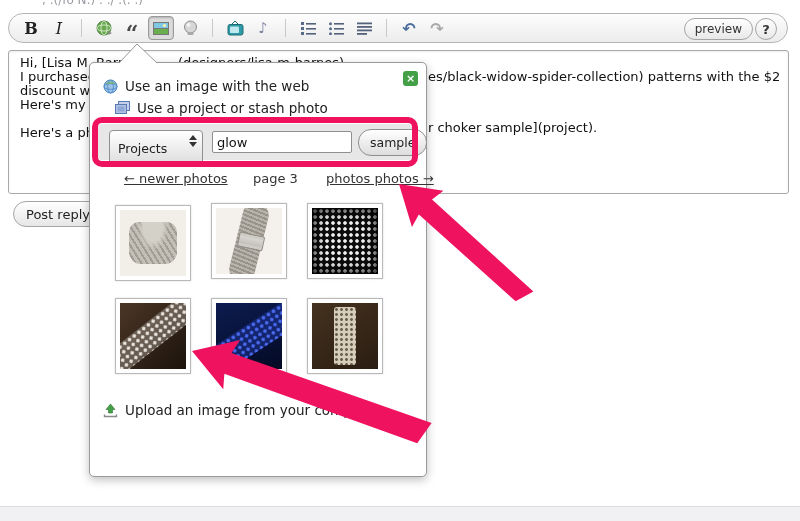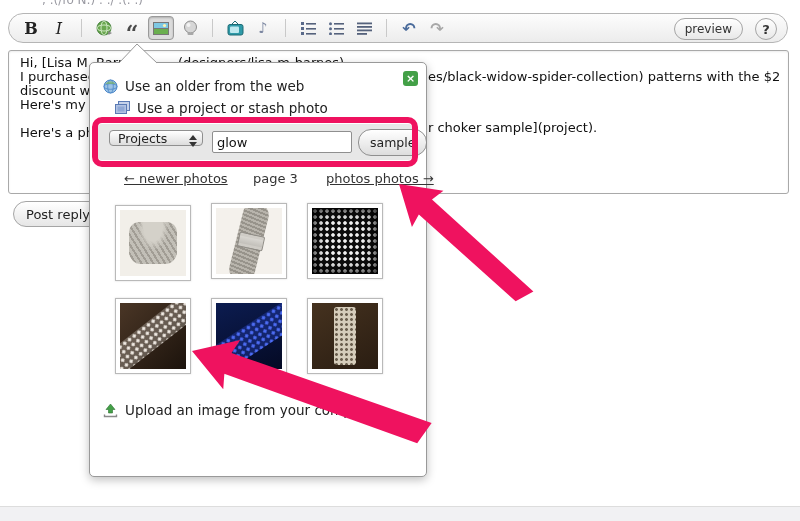--- a/index.html
+++ b/index.html
@@ -20,21 +20,21 @@
   .tb-btn{min-width:20px;height:22px;display:flex;align-items:center;justify-content:center;
     border-radius:4px;padding:0 2px;cursor:default;}
   .tb-btn.active{background:#dcdcdc;border:1px solid #9a9a9a;box-shadow:inset 0 1px 2px rgba(0,0,0,.2);}
   .tb-sep{width:1px;height:18px;background:#c9c9c9;margin:0 6px;}
   .tb-bold{font-family:"DejaVu Serif","Liberation Serif",serif;font-weight:bold;font-size:16px;color:#222;}
   .tb-italic{font-family:"DejaVu Serif","Liberation Serif",serif;font-style:italic;font-size:16px;color:#222;}
   .tb-quote{font-family:"DejaVu Serif","Liberation Serif",serif;font-weight:bold;font-size:22px;color:#4a4a4a;line-height:10px;padding-top:10px;}
   .tb-note{font-size:15px;color:#7b86a0;}
   .tb-undo{font-size:16px;color:#4a6b9b;font-weight:bold;}
   .tb-redo{font-size:16px;color:#a8a8a8;font-weight:bold;}
-  .tb-right{position:absolute;right:10px;top:4px;display:flex;gap:12px;align-items:center;}
+  .tb-right{position:absolute;right:10px;top:4px;display:flex;gap:2px;align-items:center;}
   .pill-btn{height:20px;padding:0 10px;border:1px solid #a5a5a5;border-radius:11px;
     background:linear-gradient(#ffffff,#e8e8e8);font-size:12px;color:#333;
     display:flex;align-items:center;}
   .round-btn{width:20px;height:20px;border:1px solid #a5a5a5;border-radius:50%;
     background:linear-gradient(#ffffff,#e8e8e8);font-size:13px;font-weight:bold;color:#333;
     display:flex;align-items:center;justify-content:center;}
   
   .editor{position:absolute;left:8px;top:50px;width:779px;height:142px;
     background:#fff;border:1px solid #a9a9a9;border-radius:3px;
     box-shadow:inset 0 1px 2px rgba(0,0,0,.08);font-size:13px;color:#111;}
@@ -54,21 +54,21 @@
     box-shadow:0 3px 10px rgba(0,0,0,.25);z-index:5;}
   .tail{position:absolute;left:110px;top:43px;z-index:6;}
   .close-btn{position:absolute;right:8px;top:8px;width:15px;height:15px;border-radius:3px;
     background:#43A047;color:#fff;font-size:11px;font-weight:bold;
     display:flex;align-items:center;justify-content:center;line-height:1;}
   .opt-row{position:absolute;left:13px;display:flex;align-items:center;gap:7px;font-size:13.5px;color:#222;}
   .opt1{top:15px;} .opt2{top:37px;padding-left:12px;}
   .search-bar{position:absolute;left:8px;top:61px;width:314px;height:36px;background:#e7e7e7;border-radius:4px;}
   .hl-frame{position:absolute;left:2px;top:54px;width:314px;height:38px;
     border:6px solid #EF125F;border-radius:10px;z-index:3;pointer-events:none;}
-  .src-select{position:absolute;left:19px;top:67px;width:94px;height:16px;box-sizing:border-box;
+  .src-select{position:absolute;left:19px;top:67px;width:94px;height:36px;box-sizing:border-box;
     background:linear-gradient(#ffffff,#dcdcdc);border:1px solid #8f8f8f;border-radius:4px;
     display:flex;align-items:center;font-size:12.5px;color:#222;padding-left:8px;}
   .sel-arrows{position:absolute;right:5px;top:4px;display:flex;flex-direction:column;gap:2px;}
   .sel-arrows i{display:block;width:0;height:0;border-left:4px solid transparent;border-right:4px solid transparent;}
   .arr-up{border-bottom:5px solid #333;}
   .arr-dn{border-top:5px solid #333;}
   .search-input{position:absolute;left:122px;top:68px;width:130px;height:20px;
     border:1px solid #8f8f8f;border-radius:2px;font-size:13px;color:#111;padding:0 4px;
     font-family:"DejaVu Sans","Liberation Sans",sans-serif;}
   .search-btn{position:absolute;left:268px;top:66px;height:25px;padding:0 11px;
@@ -242,21 +242,21 @@
 
   <div class="opt-row opt1">
     <span class="icon">
       <svg width="15" height="15" viewBox="0 0 15 15">
           <circle cx="7.5" cy="7.5" r="6.5" fill="#9cc3e5" stroke="#4a86c8"></circle>
           <ellipse cx="7.5" cy="7.5" rx="6.5" ry="2.8" fill="none" stroke="#4a86c8" stroke-width="0.8"></ellipse>
           <ellipse cx="7.5" cy="7.5" rx="2.8" ry="6.5" fill="none" stroke="#4a86c8" stroke-width="0.8"></ellipse>
           <path d="M2 5 a7 7 0 0 1 11 0" fill="#78b06a" opacity="0.7"></path>
         </svg>
     </span>
-    <span>Use an older from the web</span>
+    <span>Use an image with the web</span>
   </div>
 
   <div class="opt-row opt2">
     <span class="icon">
       <svg width="15" height="14" viewBox="0 0 15 14">
           <rect x="3.5" y="0.5" width="11" height="9" fill="#c5d2ea" stroke="#5a7ab5"></rect>
           <rect x="0.5" y="3.5" width="11" height="9" fill="#b0c2e2" stroke="#5a7ab5"></rect>
           <rect x="2.5" y="5.5" width="7" height="5" fill="#8fa8d5"></rect>
         </svg>
     </span>

